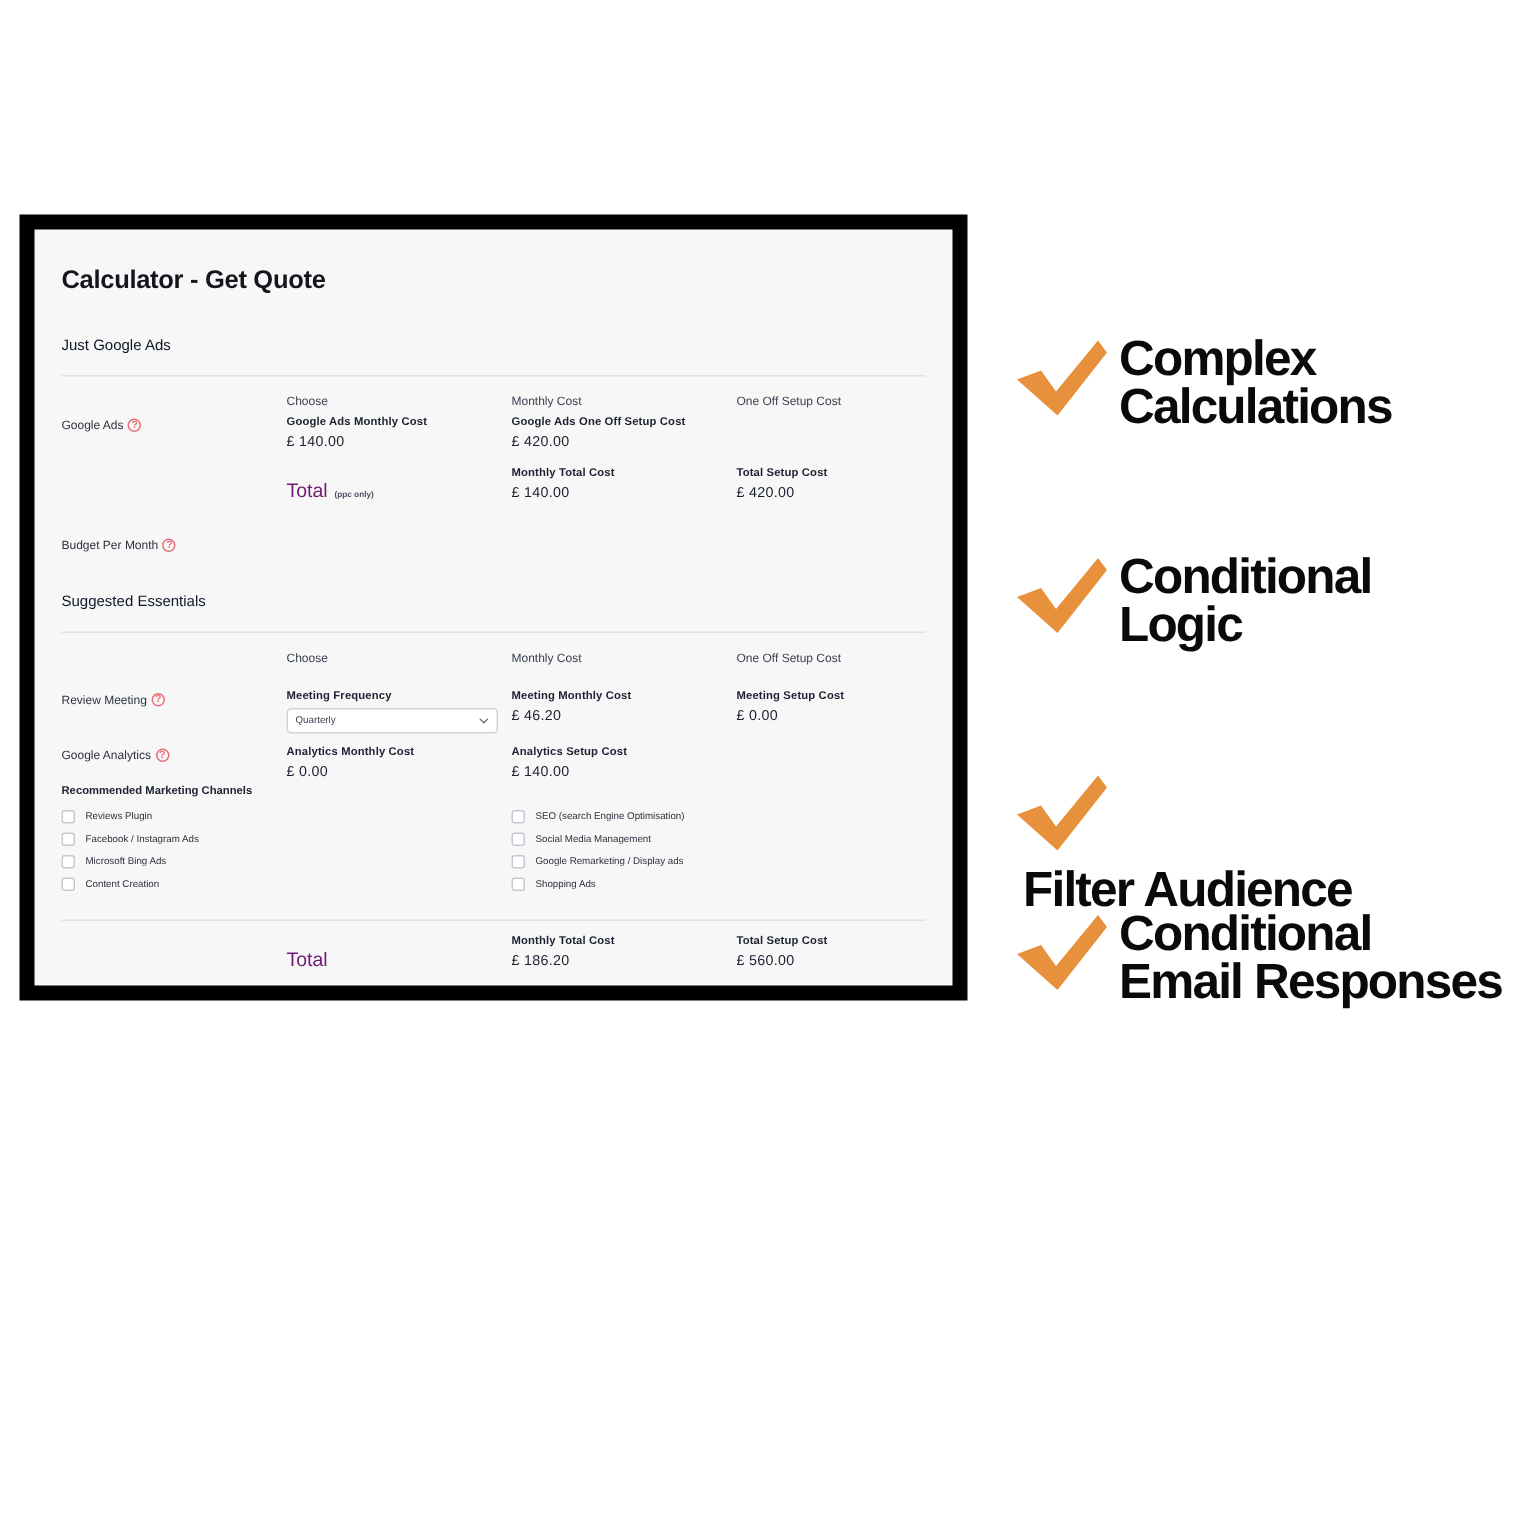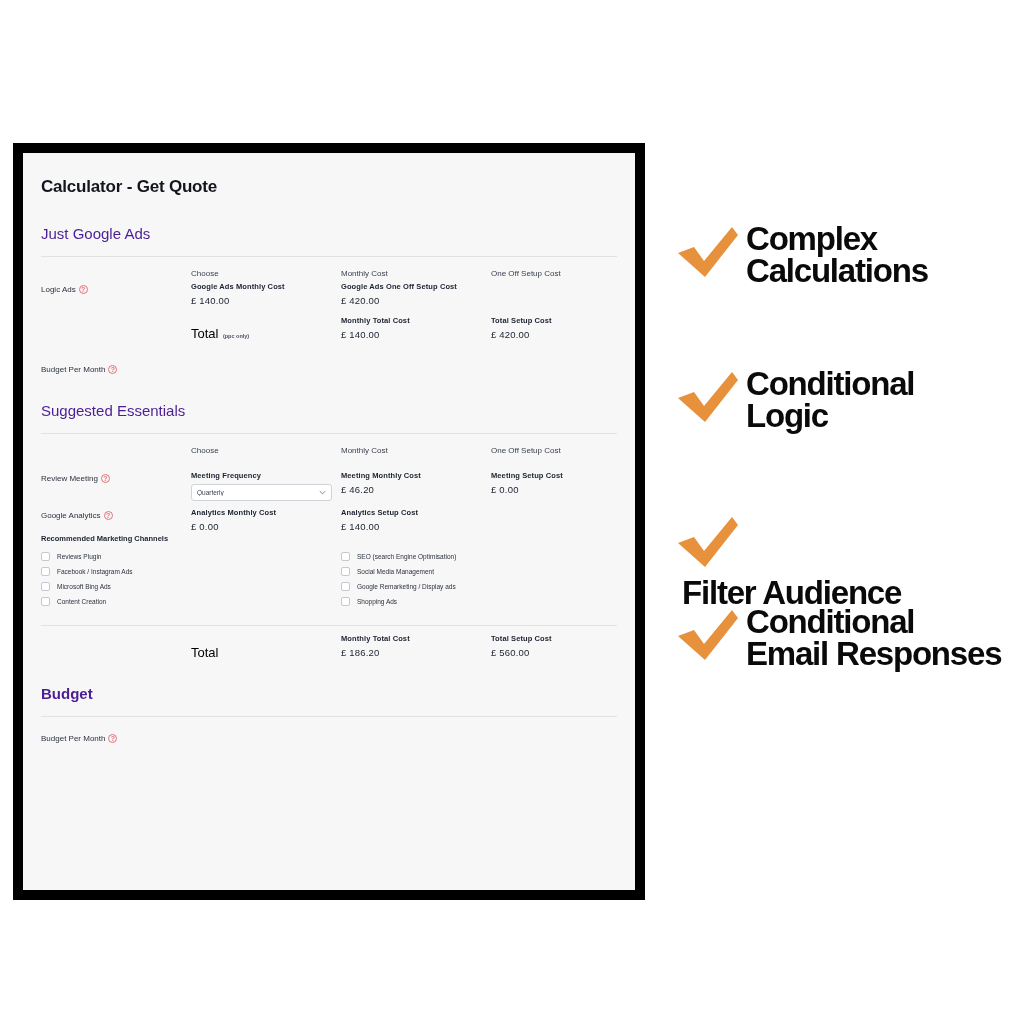--- a/index.html
+++ b/index.html
@@ -8,21 +8,21 @@
     background: #ffffff;
     font-family: "Liberation Sans", sans-serif;
     overflow: hidden;
   }
   #stage { position: relative; width: 1024px; height: 1024px; }
 
   
   .screenshot-frame {
     position: absolute;
     left: 13px; top: 143px;
-    width: 632px; height: 757px;
+    width: 632px; height: 524px;
     background: #000000;
     padding: 10px 10px 10px 10px;
     box-sizing: border-box;
   }
   .app-window {
     width: 100%; height: 100%;
     background: #f7f7f7;
     box-sizing: border-box;
     padding: 0 18px;
     overflow: hidden;
@@ -31,23 +31,23 @@
 
   
   .page-title {
     font-size: 17px;
     font-weight: bold;
     color: #13161c;
     letter-spacing: -0.2px;
     padding-top: 24px;
   }
   .section-heading {
-    font-size: 15px;
+    font-size: 10px;
     font-weight: normal;
-    color: #4c1d95;
+    color: #0f172a;
     margin-top: 28px;
   }
   .hr {
     height: 1px;
     background: #e2e2e2;
     margin-top: 14px;
   }
 
   
   .grid-row {
@@ -124,21 +124,21 @@
   .chev svg { display: block; }
 
   .money {
     font-size: 9.5px;
     color: #1b2130;
     letter-spacing: 0.2px;
     margin-top: 2px;
   }
   .total-word {
     font-size: 13px;
-    color: #000000;
+    color: #701a75;
   }
   .total-sub {
     font-size: 5.5px;
     color: #4a5160;
     font-weight: bold;
   }
 
   
   .cb-group-title {
     font-size: 7.5px;
@@ -213,21 +213,21 @@
       <div class="grid-row">
         <div class="col-label"></div>
         <div class="col-choose col-head">Choose</div>
         <div class="col-month col-head">Monthly Cost</div>
         <div class="col-setup col-head">One Off Setup Cost</div>
       </div>
 
       <div class="grid-row" style="margin-top:2px;">
         <div class="col-label">
           <div class="row-label">
-            <span>Logic Ads</span>
+            <span>Google Ads</span>
             <span class="help-icon">?</span>
           </div>
         </div>
         <div class="col-month">
           <div class="field-label">Google Ads Monthly Cost</div>
           <div class="money">£ 140.00</div>
         </div>
         <div class="col-setup">
           <div class="field-label">Google Ads One Off Setup Cost</div>
           <div class="money">£ 420.00</div>

